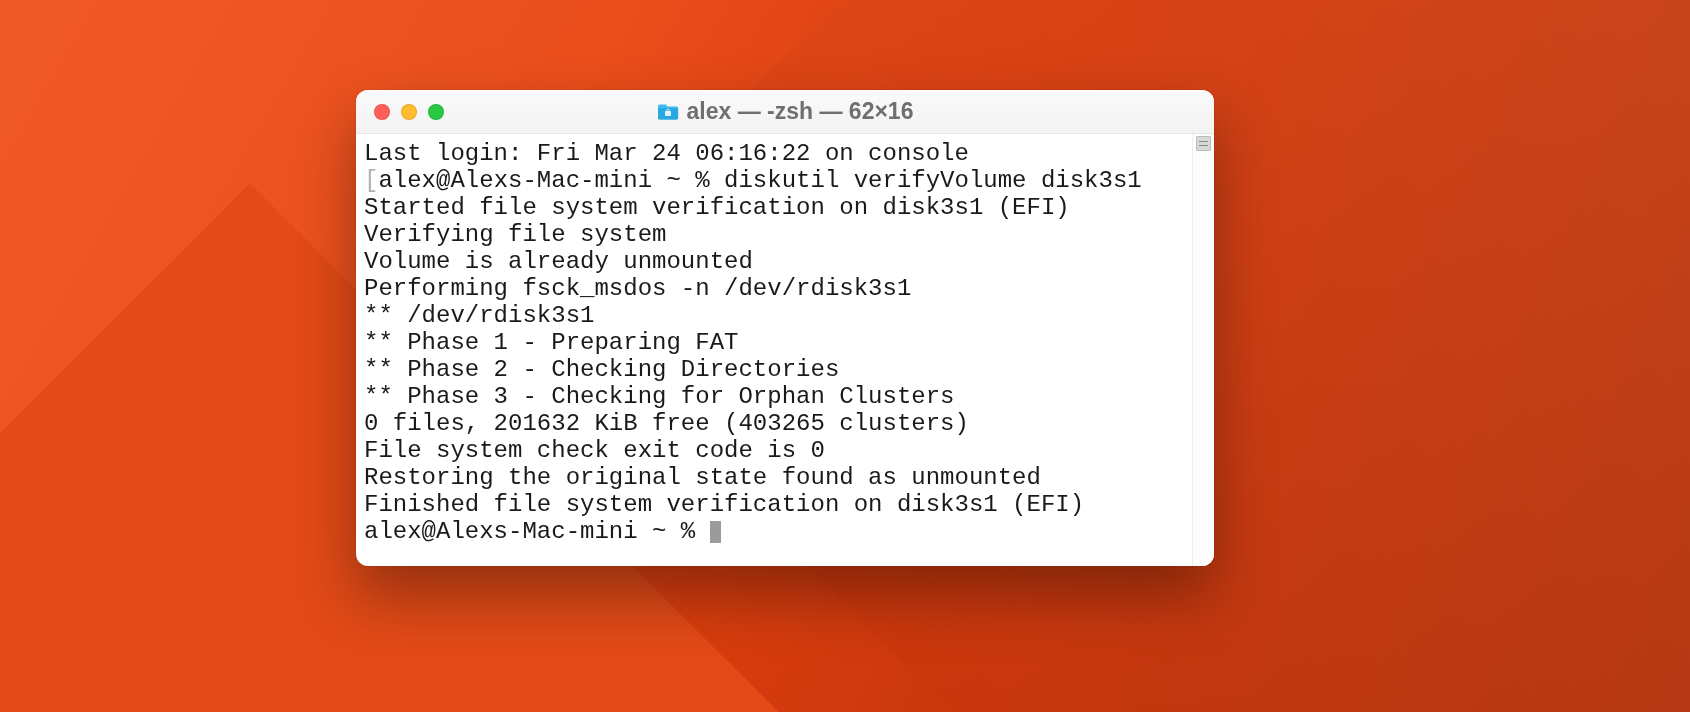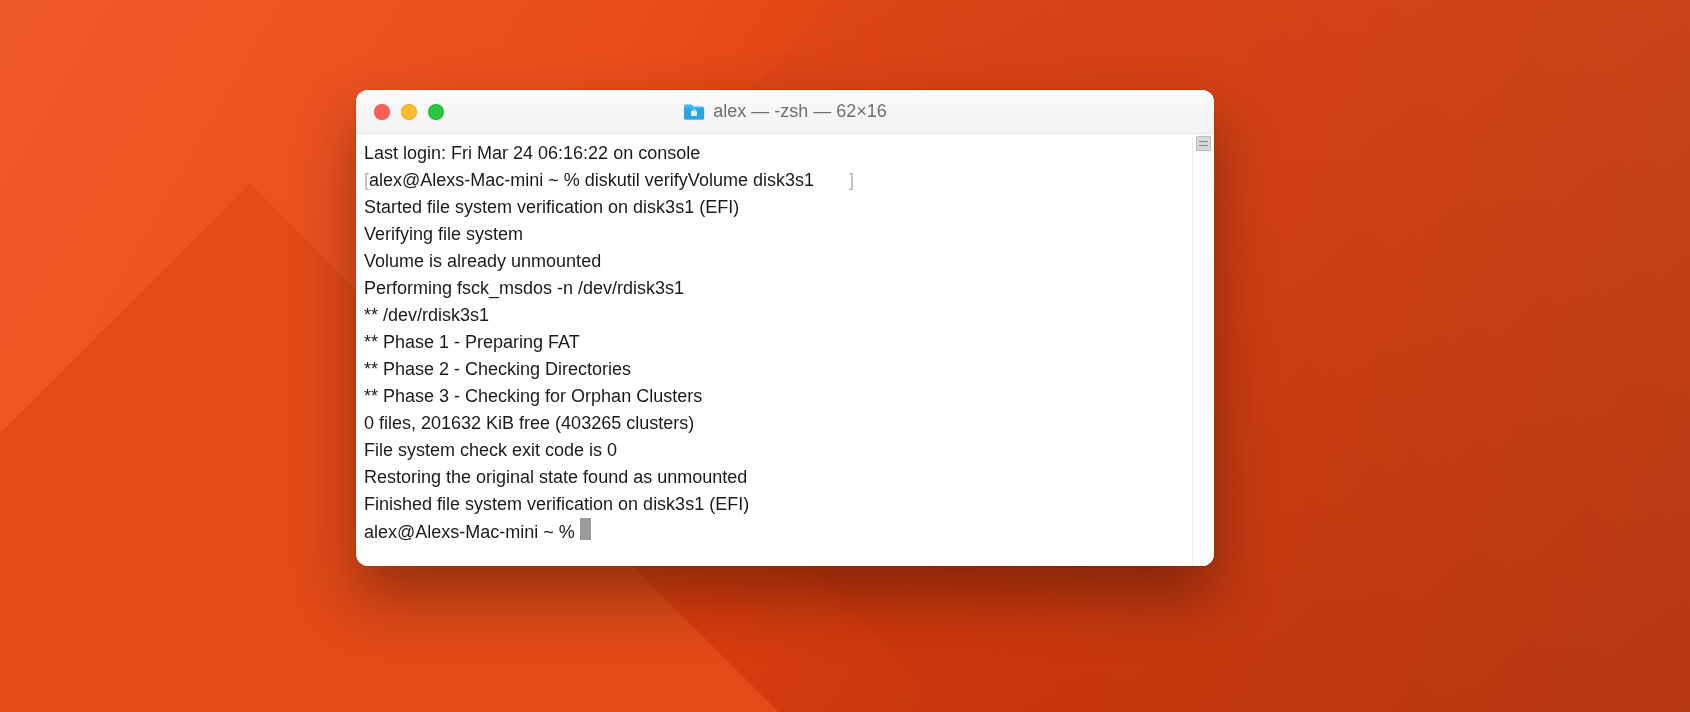--- a/index.html
+++ b/index.html
@@ -89,36 +89,36 @@
       align-items: center;
       pointer-events: none;
       gap: 8px;
     }
 
     .folder-icon svg {
       display: block;
     }
 
     .title-text {
-      font-size: 18px;
-      font-weight: 400;
+      font-size: 23px;
+      font-weight: 700;
       color: #6f6f6f;
     }
 
     .terminal-body {
       flex: 1 1 auto;
       display: flex;
       min-height: 0;
     }
 
     .terminal-text {
       flex: 1 1 auto;
       padding: 6px 8px 8px 8px;
-      font-family: Liberation Sans, sans-serif;
-      font-size: 18px;
+      font-family: Liberation Mono, monospace;
+      font-size: 24px;
       line-height: 27px;
       color: #1a1a1a;
       white-space: pre-wrap;
       overflow: hidden;
     }
 
     .terminal-text .line {
       white-space: pre;
     }
 

